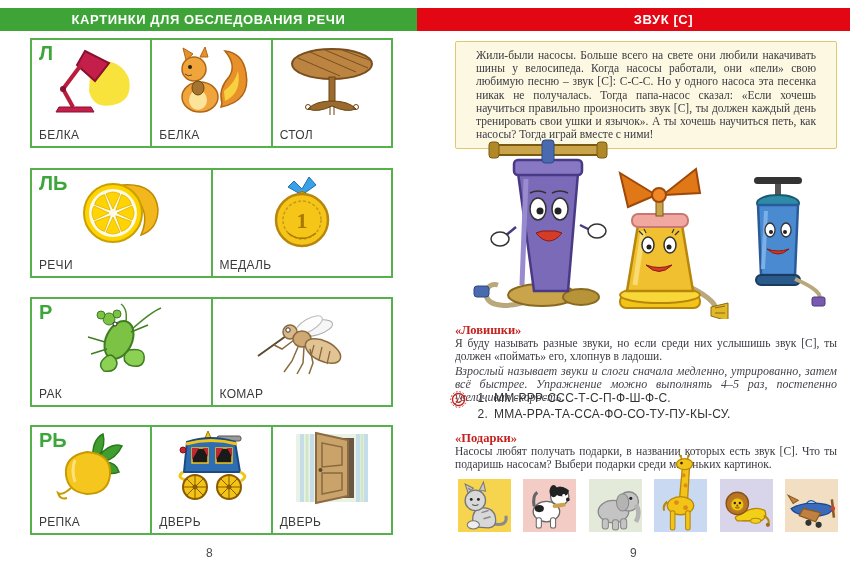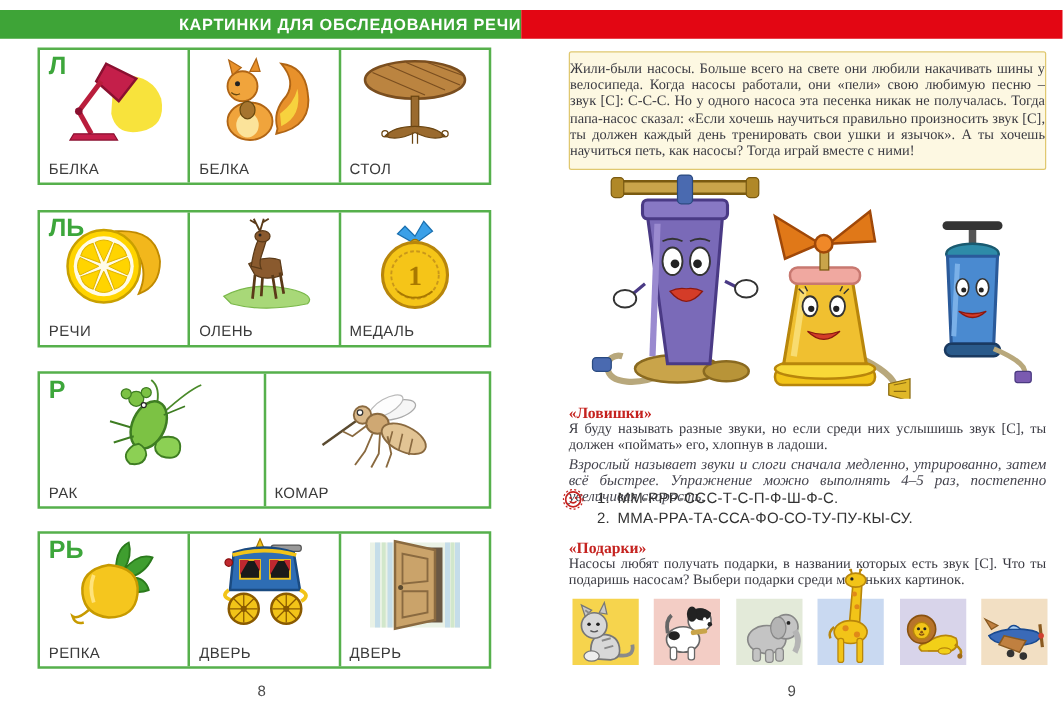--- a/index.html
+++ b/index.html
@@ -8,35 +8,35 @@
     --hdr-red:#e30613;
     --sec-red:#c5221f;
     --ink:#3a3a42;
   }
   *{margin:0;padding:0;box-sizing:border-box;}
   html,body{width:850px;height:576px;}
   body{position:relative;background:#fff;font-family:"Liberation Sans",sans-serif;overflow:hidden;}
 
   
   .hdr{position:absolute;top:8px;height:23px;color:#fff;font-weight:bold;font-size:13px;
-       letter-spacing:.6px;text-align:right;line-height:23px;}
+       letter-spacing:.6px;text-align:center;line-height:23px;}
   .hdr-left{left:0;width:417px;background:var(--hdr-green);}
   .hdr-right{left:417px;width:493px;background:var(--hdr-red);}
 
   
   .prow{position:absolute;left:30px;width:363px;height:110px;border:2px solid var(--grid-green);
         display:flex;background:#fff;}
   .pcell{flex:1;position:relative;display:flex;align-items:flex-start;justify-content:center;padding-top:3px;}
   .pcell + .pcell{border-left:2px solid var(--grid-green);}
   .letter{position:absolute;top:2px;left:7px;font-size:20px;font-weight:bold;color:#3da63b;z-index:2;}
   .plabel{position:absolute;bottom:4px;left:7px;font-size:12px;color:#3a3a3a;letter-spacing:.3px;}
 
   
   .intro-box{position:absolute;left:455px;top:41px;width:382px;min-height:80px;background:#fdf8e2;
-             border:1px solid #e0c870;border-radius:2px;padding:7px 0;
+             border:1px solid #e0c870;border-radius:2px;padding:7px 20px;
              font-family:"Liberation Serif",serif;font-size:11.5px;line-height:13.2px;
              color:var(--ink);text-align:justify;}
   .pumps{position:absolute;left:462px;top:127px;width:372px;height:192px;}
   .sec-title{position:absolute;left:455px;font-family:"Liberation Serif",serif;font-weight:bold;
              font-size:12.5px;color:var(--sec-red);}
   .sec-body{position:absolute;left:455px;width:382px;font-family:"Liberation Serif",serif;
             font-size:11.5px;line-height:13.2px;color:var(--ink);text-align:justify;}
   .sec-note{position:absolute;left:455px;width:382px;font-family:"Liberation Serif",serif;
             font-style:italic;font-size:12px;line-height:13.2px;color:#45454f;text-align:justify;}
   .ex-list{position:absolute;left:450px;top:390px;width:388px;padding-left:24px;}
@@ -112,32 +112,20 @@
         <path transform="rotate(45 42 40)" d="M42,36 L35,21 Q42,17 49,21 Z"></path>
         <path transform="rotate(90 42 40)" d="M42,36 L35,21 Q42,17 49,21 Z"></path>
         <path transform="rotate(135 42 40)" d="M42,36 L35,21 Q42,17 49,21 Z"></path>
         <path transform="rotate(180 42 40)" d="M42,36 L35,21 Q42,17 49,21 Z"></path>
         <path transform="rotate(225 42 40)" d="M42,36 L35,21 Q42,17 49,21 Z"></path>
         <path transform="rotate(270 42 40)" d="M42,36 L35,21 Q42,17 49,21 Z"></path>
         <path transform="rotate(315 42 40)" d="M42,36 L35,21 Q42,17 49,21 Z"></path>
       </g>
     </svg>
     <span class="plabel">РЕЧИ</span>
-  </div>
-  <div class="pcell">
-    <svg width="100" height="78" viewBox="0 0 100 78">
-      <path d="M18,64 Q40,52 70,58 Q92,63 85,70 Q50,77 24,70 Z" fill="#a8d878" stroke="#7ab84a"></path>
-      <path d="M38,38 Q52,31 63,35 L65,47 Q52,52 43,47 Z" fill="#8a5a2e" stroke="#5a3a18"></path>
-      <path d="M40,40 Q42,26 46,18 L53,16 Q50,26 48,32 Q46,38 48,42 Z" fill="#8a5a2e" stroke="#5a3a18"></path>
-      <ellipse cx="49" cy="16" rx="6" ry="4.5" fill="#8a5a2e" stroke="#5a3a18"></ellipse>
-      <path d="M47,12 L42,2 M47,12 L50,2 M44,6 L39,3 M49,5 L54,2" stroke="#5a3a18" stroke-width="1.5" fill="none"></path>
-      <path d="M43,47 L41,66 M49,49 L48,64 M57,47 L60,66 M63,45 L66,62" stroke="#5a3a18" stroke-width="2.2"></path>
-      <circle cx="47" cy="15" r="1.2" fill="#222"></circle>
-    </svg>
-    <span class="plabel">ОЛЕНЬ</span>
   </div>
   <div class="pcell">
     <svg width="100" height="78" viewBox="0 0 100 78">
       <path d="M42,8 L50,16 L57,4 L64,12 L50,22 L36,14 Z" fill="#3aa0e8" stroke="#1a70b0"></path>
       <circle cx="50" cy="22" r="3.5" fill="#d4a017" stroke="#9a7000"></circle>
       <circle cx="50" cy="47" r="26" fill="#f5c518" stroke="#b8860b" stroke-width="2.5"></circle>
       <circle cx="50" cy="47" r="19" fill="none" stroke="#c9971a" stroke-width="1.5" stroke-dasharray="3 2"></circle>
       <text x="50" y="55" font-size="22" font-weight="bold" fill="#a87800" text-anchor="middle" font-family="Liberation Serif,serif">1</text>
       <path d="M36,60 Q44,66 50,65 M64,60 Q56,66 50,65" stroke="#a87800" fill="none" stroke-width="1.5"></path>
     </svg>

